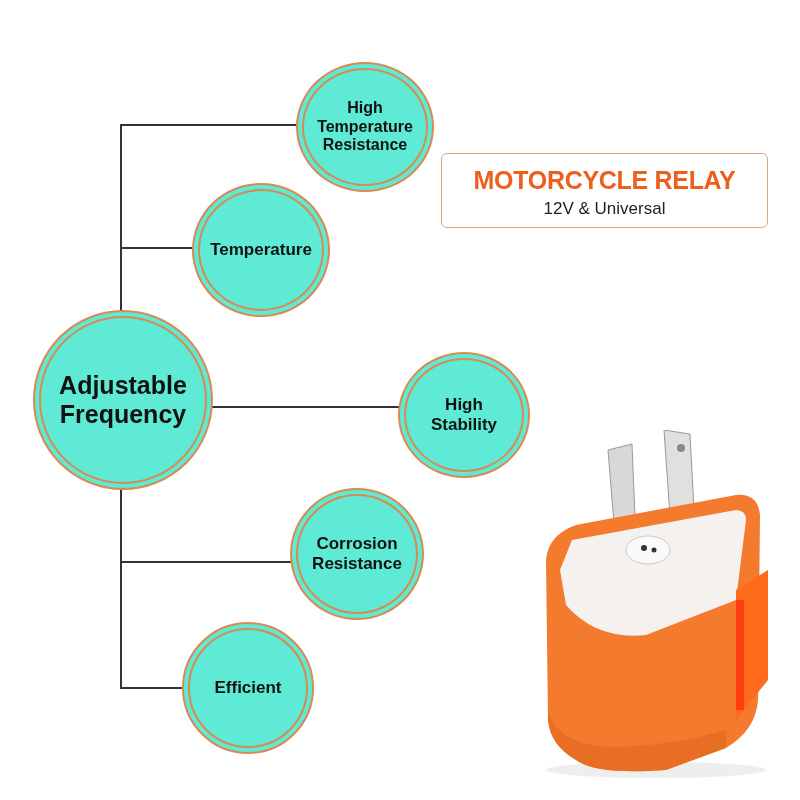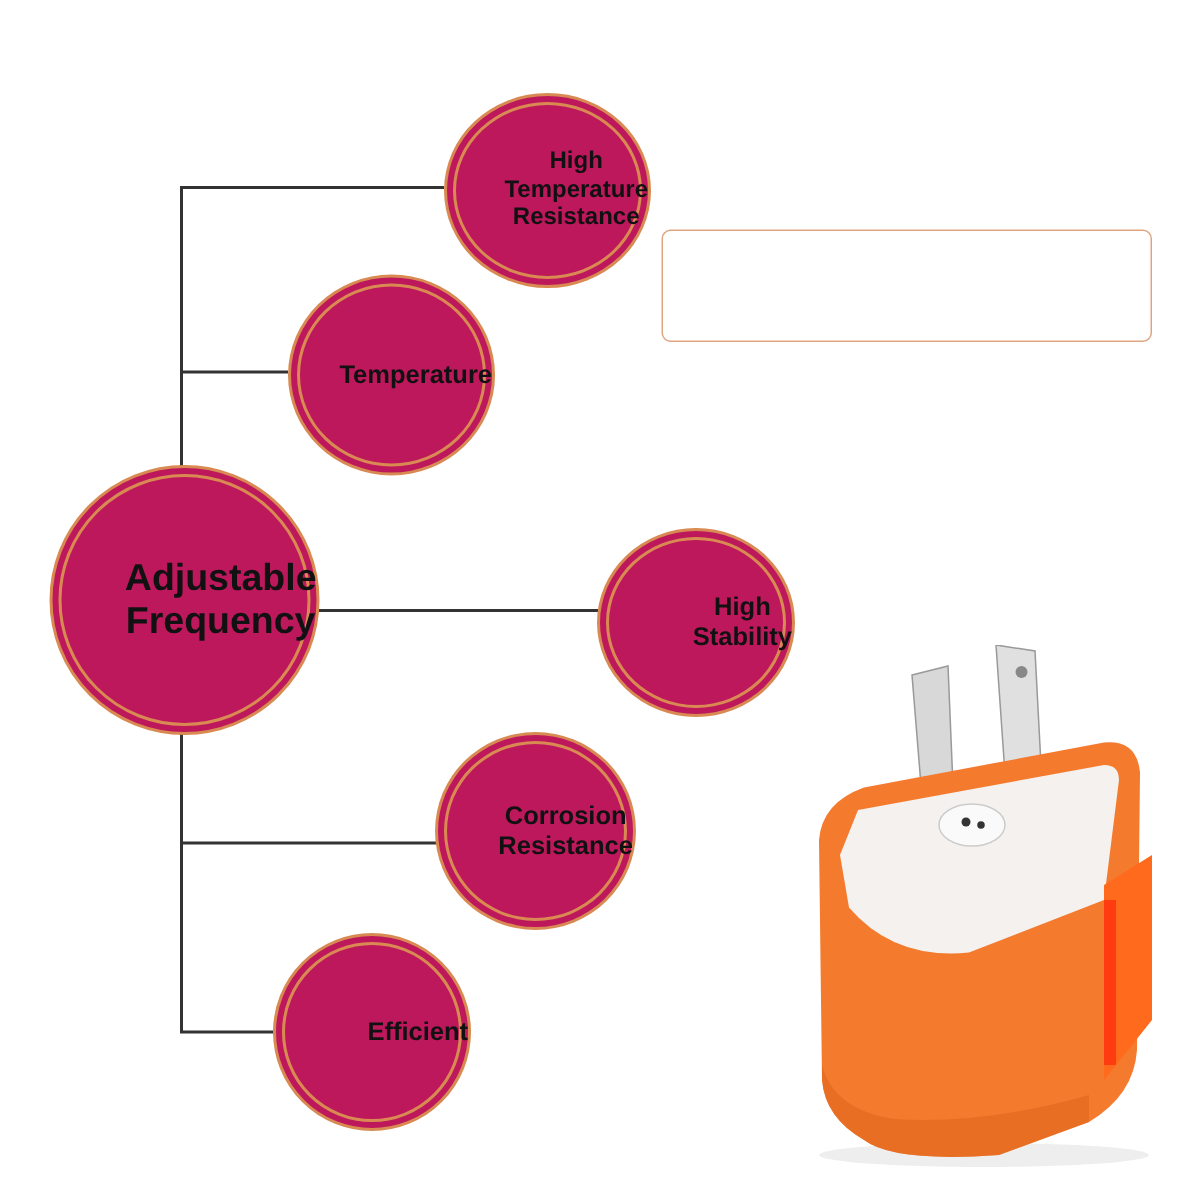--- a/index.html
+++ b/index.html
@@ -1,20 +1,20 @@
 <!DOCTYPE html>
 <html><head>
 <meta charset="utf-8">
 <style>
   html, body { margin:0; padding:0; }
   body { width:800px; height:800px; background:#ffffff; position:relative; overflow:hidden;
          font-family:"Liberation Sans", sans-serif; }
   .line { position:absolute; background:#333333; }
   .circle { position:absolute; border-radius:50%; border:2px solid #d98a52;
-            box-sizing:border-box; background:#be185d; display:flex; align-items:center; justify-content:flex-end; }
+            box-sizing:border-box; background:#5eead4; display:flex; align-items:center; justify-content:center; }
   .circle::before { content:""; position:absolute; inset:4px; border-radius:50%; border:2px solid #d98a52; }
   .circle span { position:relative; text-align:center; font-weight:bold; color:#111; line-height:1.15; white-space:pre-line; }
   .title-box { position:absolute; left:441px; top:153px; width:327px; height:75px; border:1px solid #e0a580;
                border-radius:6px; box-sizing:border-box; text-align:center; }
   .title-main { color:#ec5f1c; font-weight:bold; font-size:25px; margin-top:12px; letter-spacing:-0.3px; }
   .title-sub { color:#222; font-size:17px; margin-top:4px; }
   .relay { position:absolute; left:536px; top:430px; width:240px; height:350px; }
 </style>
 </head>
 <body>
@@ -45,20 +45,22 @@
 </div>
 <div class="circle" style="left:290px;top:488px;width:134px;height:132px;">
   <span style="font-size:17px;">Corrosion
 Resistance</span>
 </div>
 <div class="circle" style="left:182px;top:622px;width:132px;height:132px;">
   <span style="font-size:17px;">Efficient</span>
 </div>
 
 <div class="title-box">
+  <div class="title-main">MOTORCYCLE RELAY</div>
+  <div class="title-sub">12V &amp; Universal</div>
 </div>
 
 <svg class="relay" viewBox="0 0 240 350">
   <ellipse cx="120" cy="340" rx="110" ry="8" fill="#eeeeee"></ellipse>
   <path d="M72 20 L96 14 L100 110 L80 118 Z" fill="#d8d8d8" stroke="#999" stroke-width="1"></path>
   <path d="M128 0 L154 4 L158 80 L134 86 Z" fill="#e0e0e0" stroke="#999" stroke-width="1"></path>
   <circle cx="145" cy="18" r="4" fill="#888"></circle>
   <path d="M10 130 Q12 105 40 95 L200 65 Q222 63 224 85 L222 270 Q220 300 190 318 L130 340 Q60 345 40 330 Q14 315 12 290 Z" fill="#f47a2e"></path>
   <path d="M24 140 L36 110 L200 80 Q210 80 210 90 L200 170 L110 205 Q60 210 30 175 Z" fill="#f4f1ee"></path>
   <ellipse cx="112" cy="120" rx="22" ry="14" fill="#fafafa" stroke="#ccc"></ellipse>

